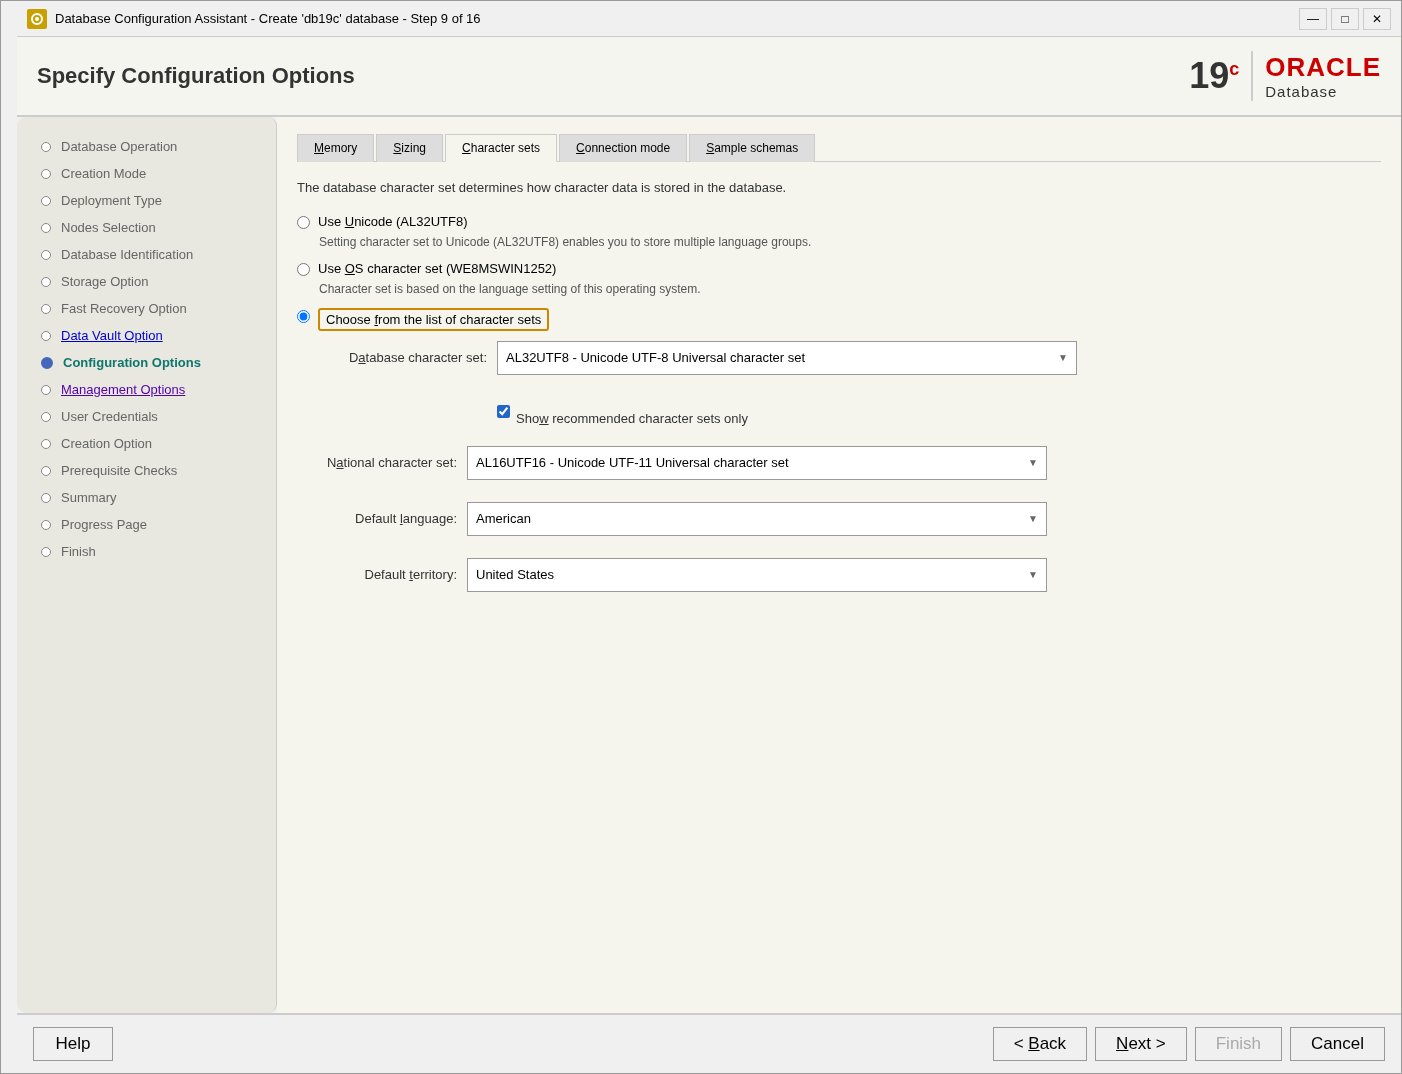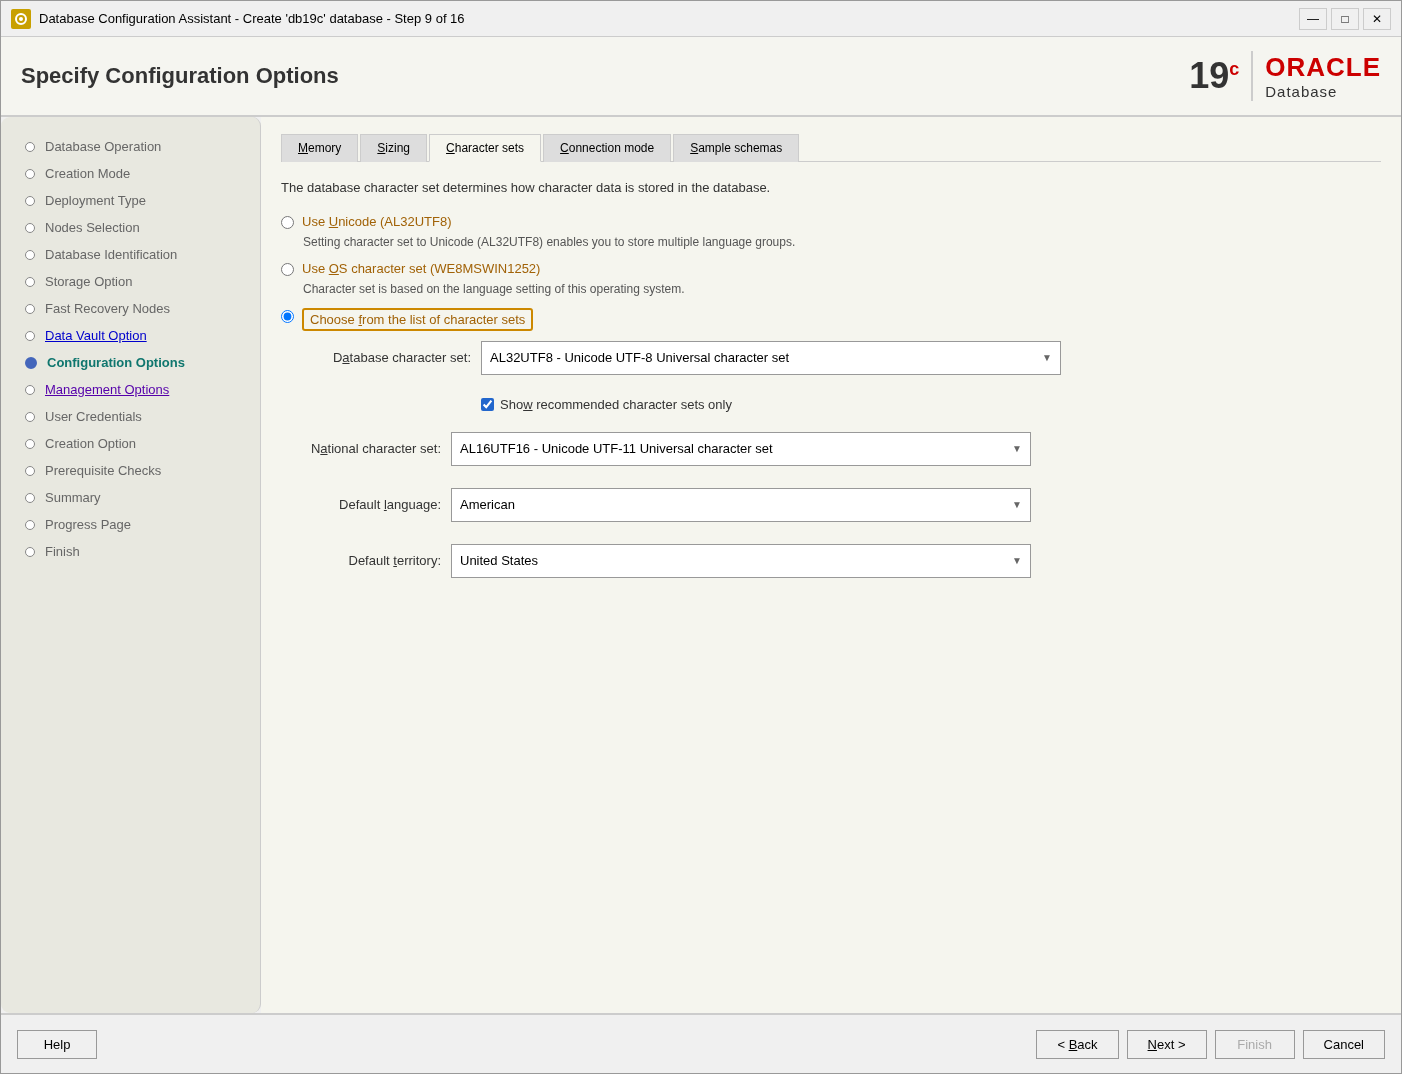--- a/index.html
+++ b/index.html
@@ -11,20 +11,21 @@
       height: 1074px;
       overflow: hidden;
     }
     .window {
       width: 1402px;
       height: 1074px;
       background: #f0f0f0;
       border: 1px solid #999;
       display: flex;
       flex-direction: column;
+      padding-left: 16px;
     }
     .title-bar {
       background: #f0f0f0;
       border-bottom: 1px solid #ccc;
       padding: 6px 10px;
       display: flex;
       align-items: center;
       justify-content: space-between;
       height: 36px;
     }
@@ -204,21 +205,21 @@
       align-items: flex-start;
       gap: 8px;
       margin-bottom: 6px;
     }
     .radio-input {
       margin-top: 2px;
       cursor: pointer;
       flex-shrink: 0;
     }
     .radio-label {
-      color: #a16207;
+      color: #000000;
     }
     .radio-description {
       margin-left: 22px;
       color: #555;
       font-size: 12px;
       margin-bottom: 8px;
     }
     .radio-selected-box {
       border: 2px solid #cc8800;
       border-radius: 3px;
@@ -268,38 +269,39 @@
       margin-left: 170px;
       margin-bottom: 14px;
     }
     .checkbox-input {
       cursor: pointer;
       accent-color: #2266cc;
     }
     .checkbox-label {
       color: #333;
       font-size: 13px;
+      margin-top: 14px;
     }
     .national-section {
       margin-top: 20px;
     }
     .footer {
       background: #f0f0f0;
       border-top: 2px solid #ccc;
       padding: 10px 16px;
       display: flex;
       justify-content: space-between;
       align-items: center;
       height: 60px;
     }
     .footer-btn {
       padding: 6px 20px;
       border: 1px solid #999;
       background: #f0f0f0;
-      font-size: 13px;
+      font-size: 17px;
       cursor: pointer;
       min-width: 80px;
     }
     .footer-btn.disabled {
       color: #aaa;
       cursor: default;
     }
     .footer-right {
       display: flex;
       gap: 8px;
@@ -379,21 +381,21 @@
       <div class="sidebar-item">
         <div class="sidebar-dot"></div>
         <span>Database Identification</span>
       </div>
       <div class="sidebar-item">
         <div class="sidebar-dot"></div>
         <span>Storage Option</span>
       </div>
       <div class="sidebar-item">
         <div class="sidebar-dot"></div>
-        <span>Fast Recovery Nodes</span>
+        <span>Fast Recovery Option</span>
       </div>
       <div class="sidebar-item link">
         <div class="sidebar-dot"></div>
         <span>Data Vault Option</span>
       </div>
       <div class="sidebar-item active">
         <div class="sidebar-dot active blue-circle"></div>
         <span>Configuration Options</span>
       </div>
       <div class="sidebar-item management-link">

